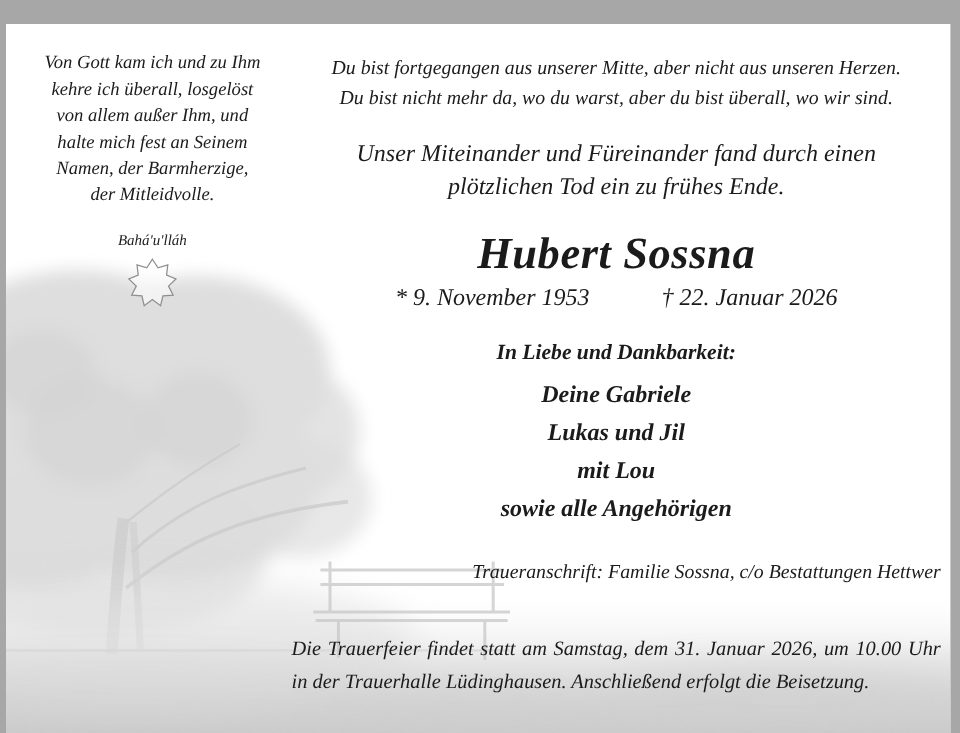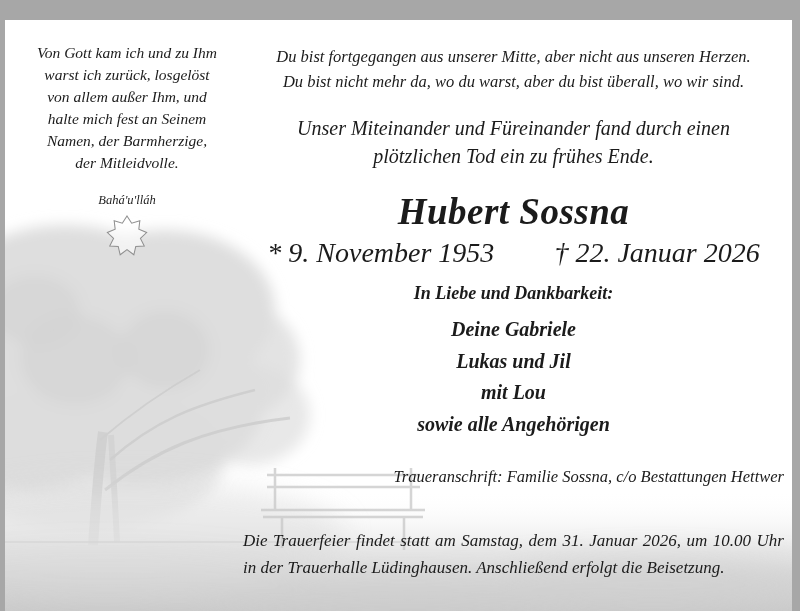--- a/index.html
+++ b/index.html
@@ -32,21 +32,21 @@
   .attribution{font-size:12.5px;margin-top:19px;}
   .star-wrap{margin-top:7px;}
   
   .right-col{
     position:absolute;left:238px;top:0;width:541px;height:512px;z-index:1;
   }
   .rc-block{position:absolute;left:0;width:541px;text-align:center;}
   .epigraph{top:24px;font-size:16.5px;line-height:25px;}
   .intro{top:94px;font-size:20px;line-height:28px;}
   .name{top:170px;font-size:37px;font-weight:bold;letter-spacing:0.5px;text-align:center;}
-  .dates{top:217px;font-size:28px;display:flex;justify-content:center;gap:60px;}
+  .dates{top:217px;font-size:20px;display:flex;justify-content:center;gap:60px;}
   .tribute{top:263px;font-size:18px;font-weight:bold;}
   .mourners{top:294px;font-size:20px;font-weight:bold;line-height:31.5px;}
   .address{top:444px;text-align:right;font-size:16.5px;line-height:26px;}
   .funeral{top:507px;text-align:justify;font-size:17px;line-height:27px;}
   .funeral:after{content:"";display:inline-block;width:0;}
 </style>
 </head>
 <body>
 
 <div class="canvas">
@@ -105,21 +105,21 @@
         <path d="M256,490 H420"></path>
         <path d="M258,497 H418"></path>
         <path d="M277,497 V528"></path>
         <path d="M399,497 V530"></path>
       </g>
     </svg>
 
     <div class="left-col">
       <div class="quote">
         <div>Von Gott kam ich und zu Ihm</div>
-        <div>warst ich zurück, losgelöst</div>
+        <div>kehre ich überall, losgelöst</div>
         <div>von allem außer Ihm, und</div>
         <div>halte mich fest an Seinem</div>
         <div>Namen, der Barmherzige,</div>
         <div>der Mitleidvolle.</div>
       </div>
       <div class="attribution">Bahá'u'lláh</div>
       <div class="star-wrap">
         <svg width="42" height="42" viewBox="0 0 40 40" aria-hidden="true">
           <polygon fill="#ffffff" fill-opacity="0.6" stroke="#8f8f8f" stroke-width="1" points="20,1 24.45,7.78 32.21,5.44 31.26,13.5 38.71,16.7 32.8,22.26 36.45,29.5 28.36,29.96 26.5,37.86 20,33 13.5,37.86 11.64,29.96 3.55,29.5 7.2,22.26 1.29,16.7 8.74,13.5 7.79,5.44 15.55,7.78"></polygon>
         </svg>

